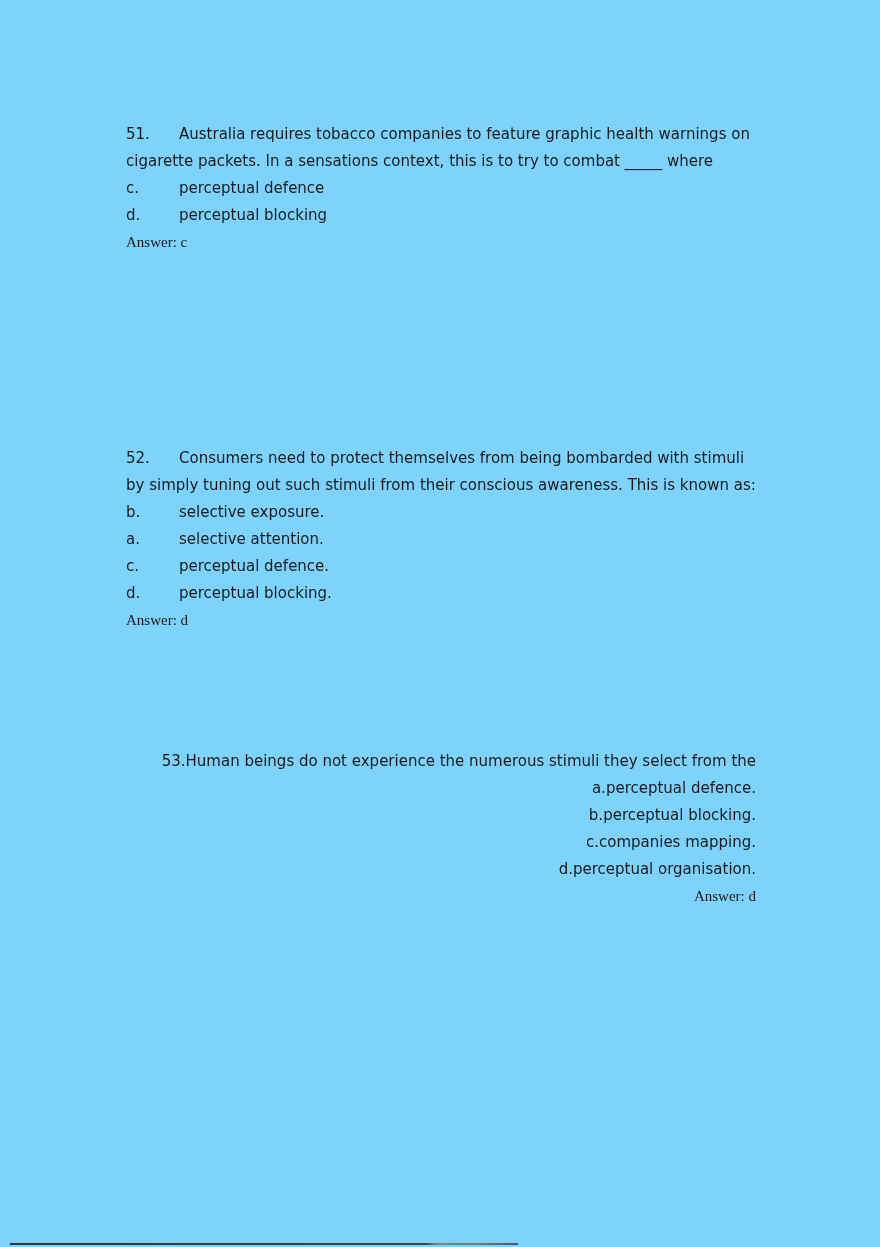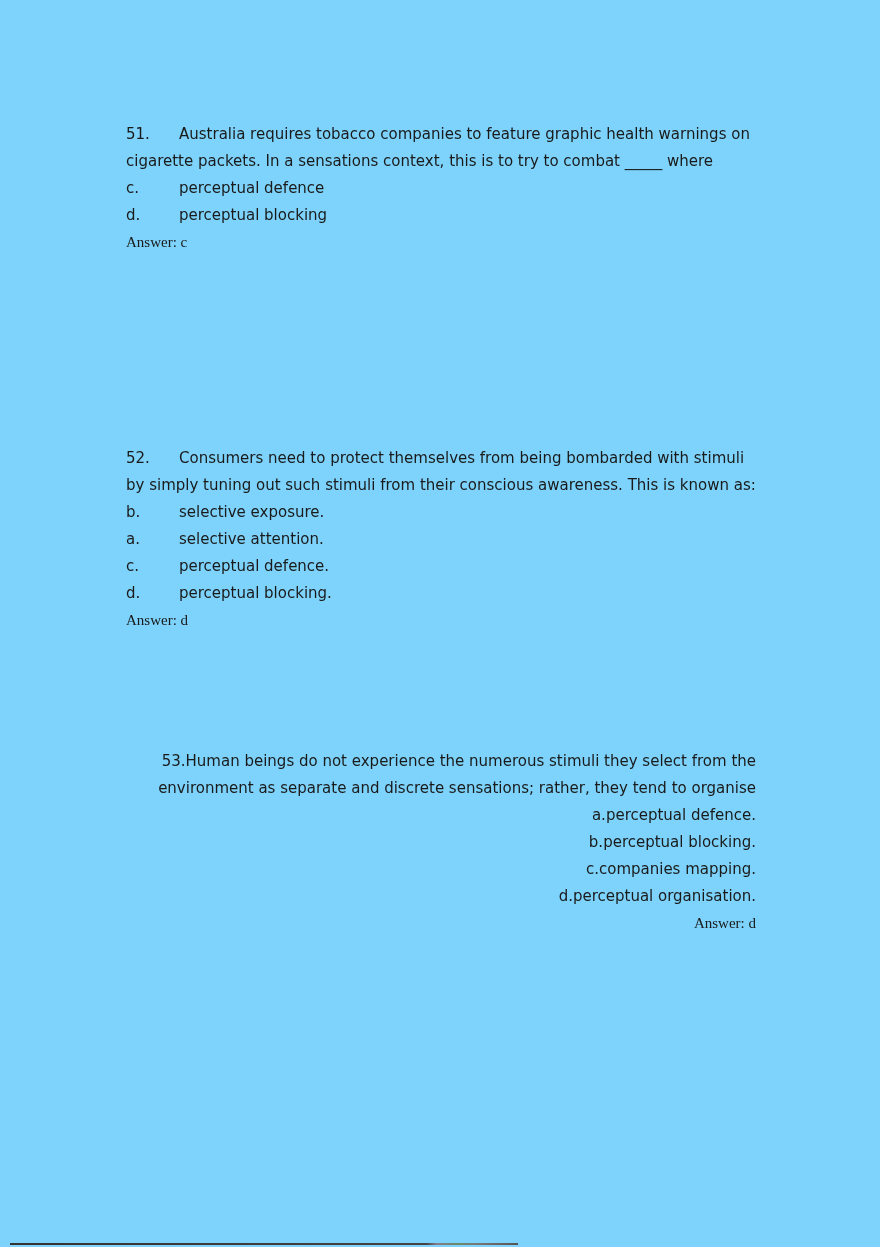--- a/index.html
+++ b/index.html
@@ -36,21 +36,20 @@
     <div class="q-line">by simply tuning out such stimuli from their conscious awareness. This is known as:</div>
     <div class="q-line"><span class="opt-letter">b.</span><span>selective exposure.</span></div>
     <div class="q-line"><span class="opt-letter">a.</span><span>selective attention.</span></div>
     <div class="q-line"><span class="opt-letter">c.</span><span>perceptual defence.</span></div>
     <div class="q-line"><span class="opt-letter">d.</span><span>perceptual blocking.</span></div>
     <div class="answer">Answer: d</div>
   </div>
 
   <div class="question" style="top:748px;text-align:right;">
     <div class="q-line"><span class="q-num">53.</span><span>Human beings do not experience the numerous stimuli they select from the</span></div>
-    <div class="q-line">environment as separate and discrete sensations; rather, they tend to organise</div>
     <div class="q-line"><span class="opt-letter">a.</span><span>perceptual defence.</span></div>
     <div class="q-line"><span class="opt-letter">b.</span><span>perceptual blocking.</span></div>
     <div class="q-line"><span class="opt-letter">c.</span><span>companies mapping.</span></div>
     <div class="q-line"><span class="opt-letter">d.</span><span>perceptual organisation.</span></div>
     <div class="answer">Answer: d</div>
   </div>
 
   <div class="footer-rule"></div>
 </div>
 

